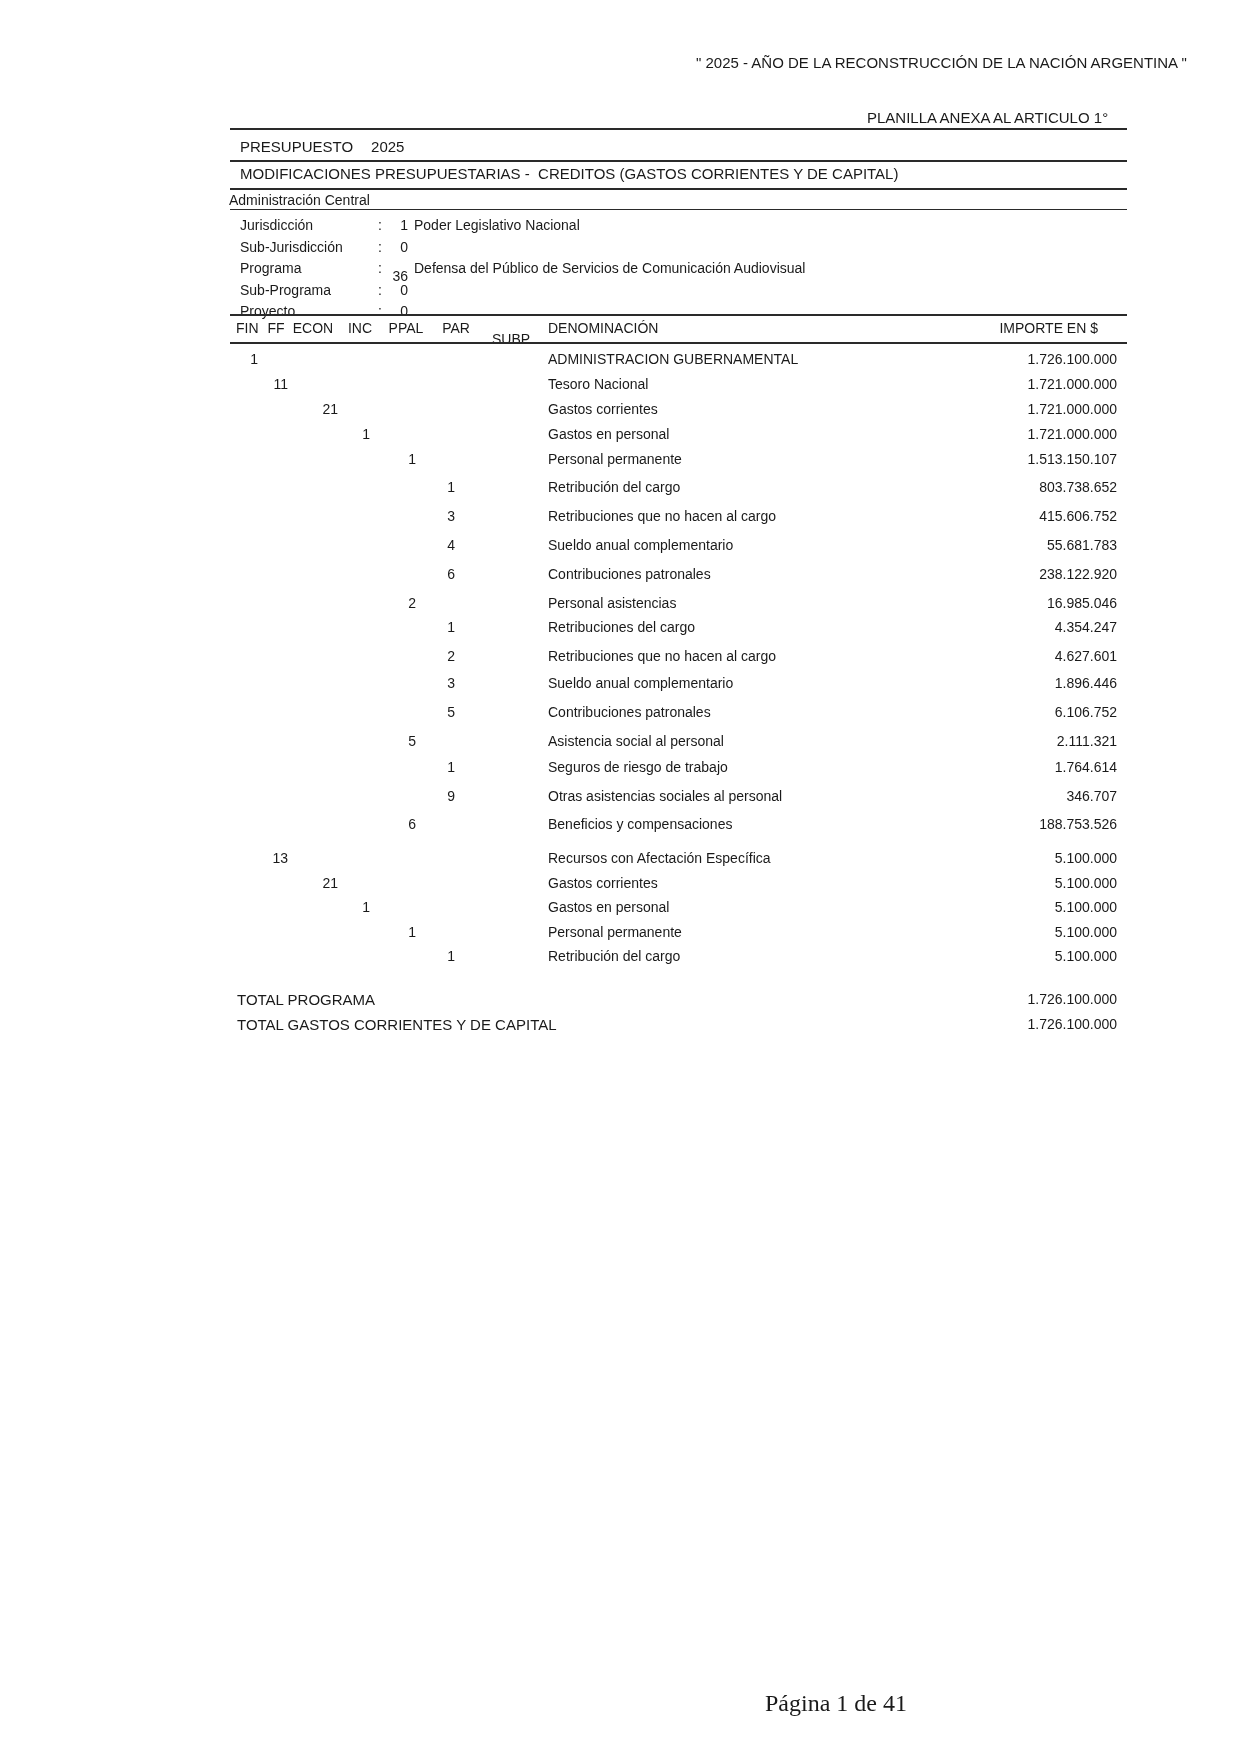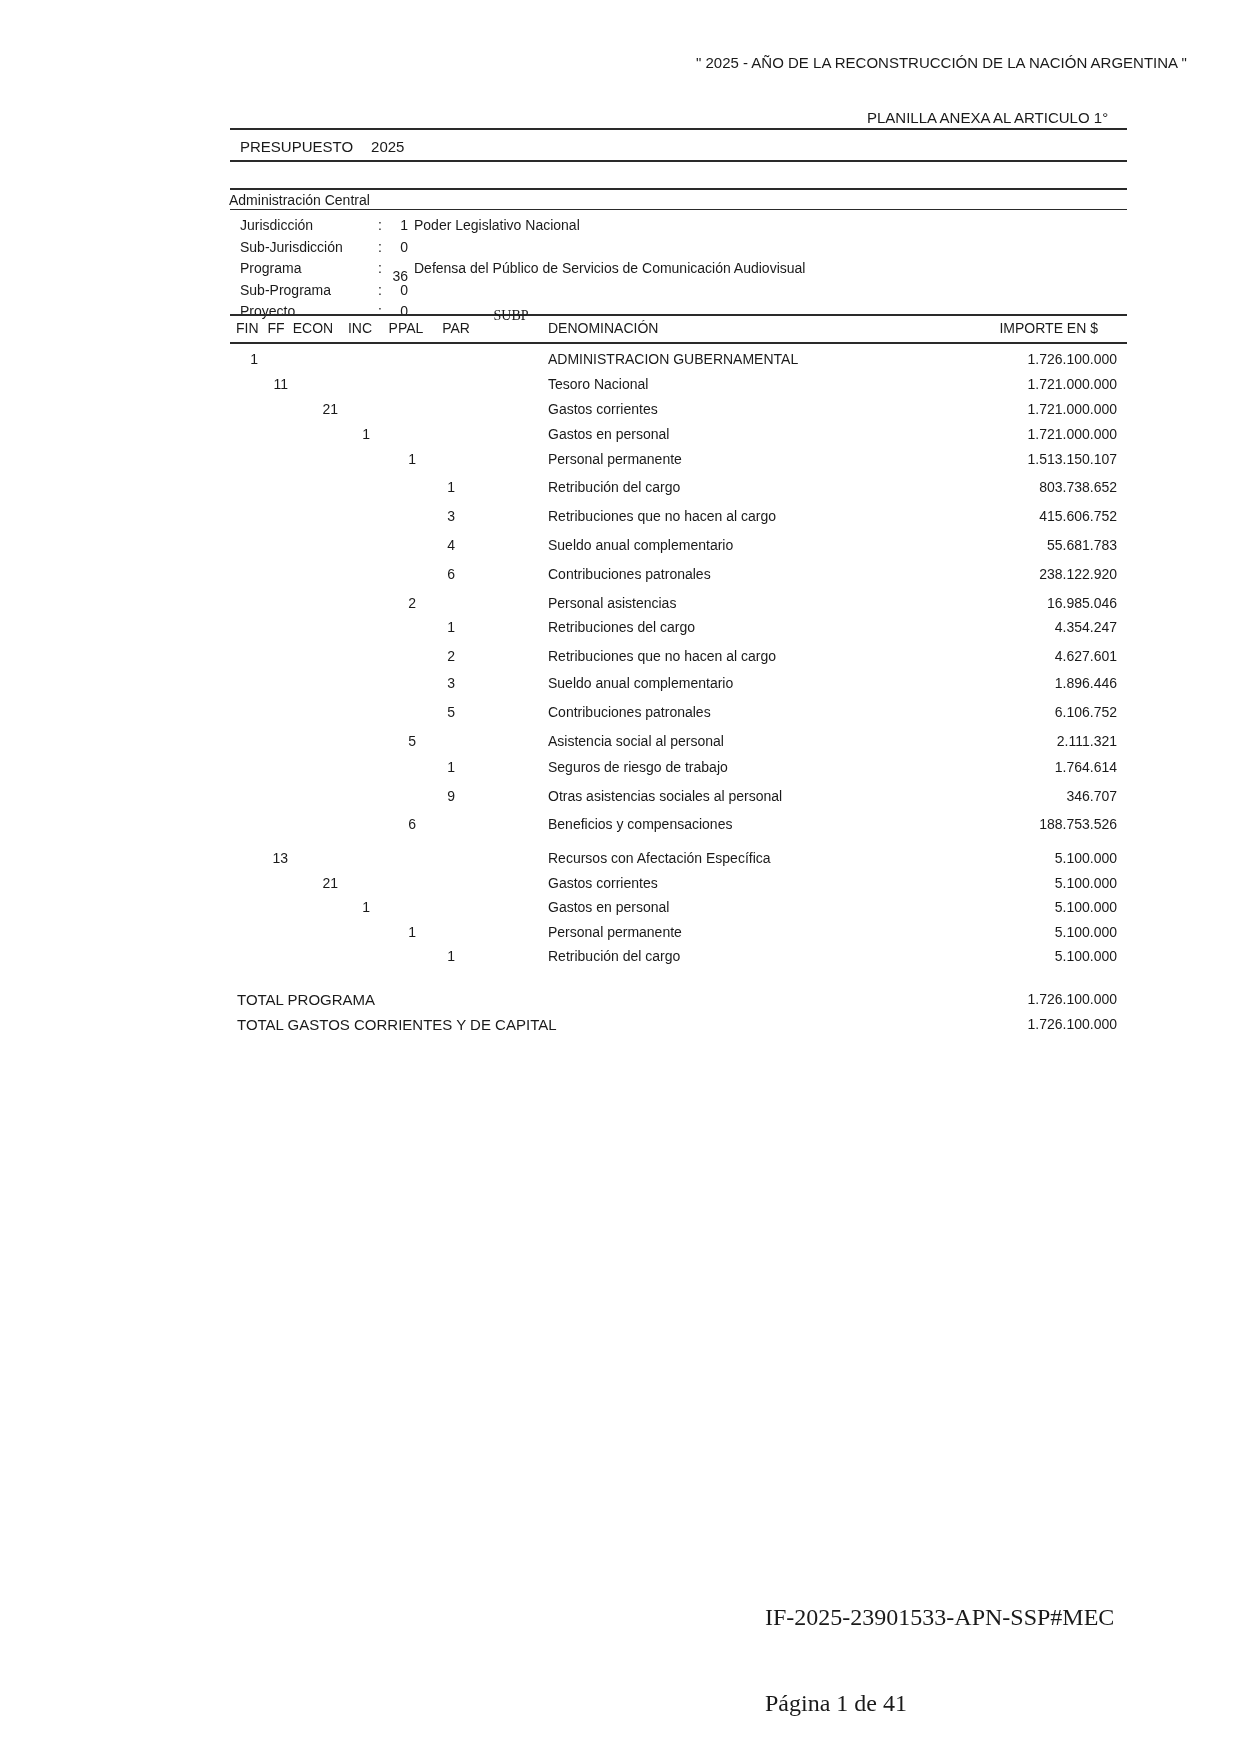--- a/index.html
+++ b/index.html
@@ -64,20 +64,21 @@
 <body>
 
 <div class="page">
 
   <div class="abs quote">" 2025 - AÑO DE LA RECONSTRUCCIÓN DE LA NACIÓN ARGENTINA "</div>
   <div class="abs planilla">PLANILLA ANEXA AL ARTICULO 1°</div>
 
   <div class="rule r1"></div>
   <div class="abs t-presu"><span>PRESUPUESTO</span><span class="year">2025</span></div>
   <div class="rule r2"></div>
+  <div class="abs t-modif">MODIFICACIONES PRESUPUESTARIAS -  CREDITOS (GASTOS CORRIENTES Y DE CAPITAL)</div>
   <div class="rule r3"></div>
   <div class="abs t-admin">Administración Central</div>
   <div class="rule r4"></div>
 
   <div id="program-info">
       <div class="abs pi-label" style="top: 217px;">Jurisdicción</div>
       <div class="abs pi-colon" style="top: 217px;">:</div>
       <div class="abs pi-num" style="top: 217px;">1</div>
       <div class="abs pi-text" style="top: 217px;">Poder Legislativo Nacional</div>
       <div class="abs pi-label" style="top: 239px;">Sub-Jurisdicción</div>
@@ -96,21 +97,21 @@
     </div>
 
   <div class="rule r5"></div>
   <div id="col-headers">
       <div class="abs colhead h-fin" style="top: 320px;">FIN</div>
       <div class="abs colhead h-ff" style="top: 320px; text-align: center;">FF</div>
       <div class="abs colhead h-econ" style="top: 320px;">ECON</div>
       <div class="abs colhead h-inc" style="top: 320px;">INC</div>
       <div class="abs colhead h-ppal" style="top: 320px;">PPAL</div>
       <div class="abs colhead h-par" style="top: 320px;">PAR</div>
-      <div class="abs colhead h-subp" style="top: 308px; font-family: Liberation Serif, serif;">SUBP</div>
+      <div class="abs colhead h-subp" style="top: 331px;">SUBP</div>
       <div class="abs colhead h-denom" style="top: 320px;">DENOMINACIÓN</div>
       <div class="abs colhead h-importe" style="top: 320px;">IMPORTE EN $</div>
     </div>
   <div class="rule r6"></div>
 
   <div id="rows">
       <div>
         <div class="cell c-fin" style="top: 351px;">1</div>
         <div class="cell c-denom" style="top: 351px;">ADMINISTRACION GUBERNAMENTAL</div>
         <div class="cell c-amount" style="top: 351px;">1.726.100.000</div>
@@ -230,15 +231,14 @@
       <div>
         <div class="cell total-label" style="top: 991px;">TOTAL PROGRAMA</div>
         <div class="cell c-amount" style="top: 991px;">1.726.100.000</div>
       </div>
       <div>
         <div class="cell total-label" style="top: 1016px;">TOTAL GASTOS CORRIENTES Y DE CAPITAL</div>
         <div class="cell c-amount" style="top: 1016px;">1.726.100.000</div>
       </div>
     </div>
 
-  <div class="abs doc-id">IF-2025-23901533-APN-SSP#MEC</div>
   <div class="abs page-num">Página 1 de 41</div>
 </div>
 
 </body></html>

